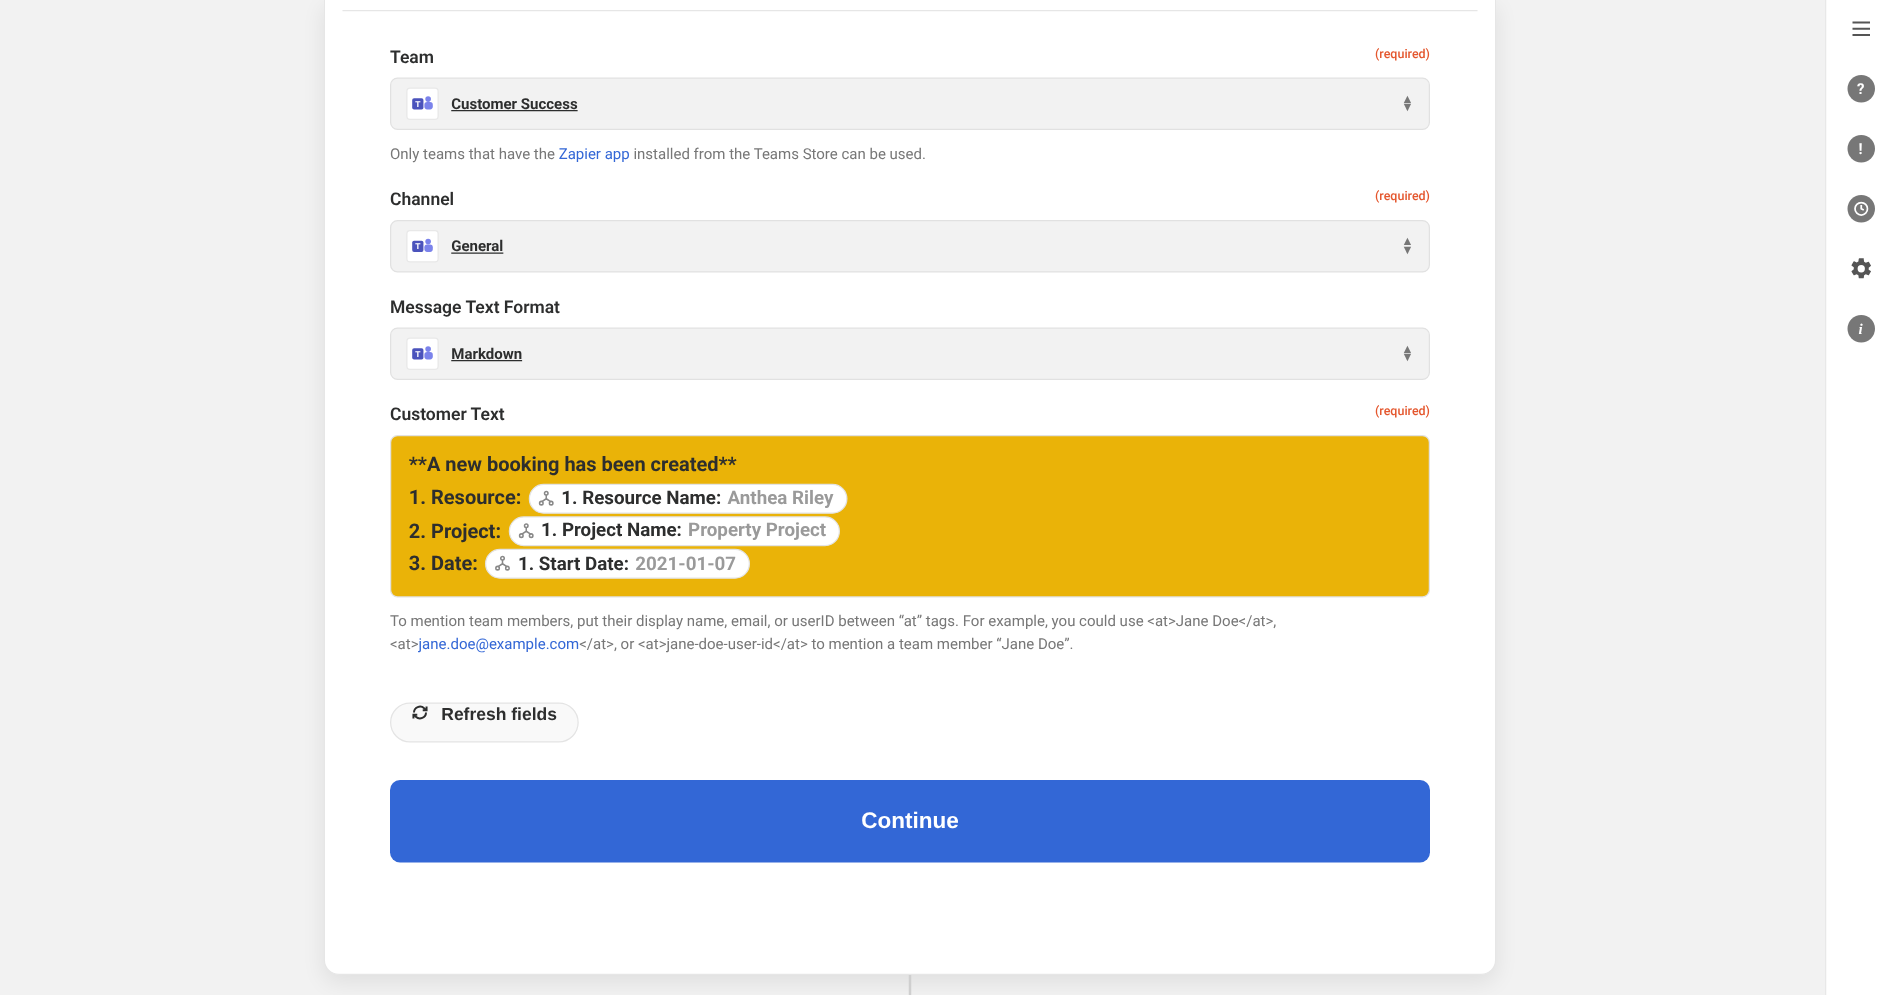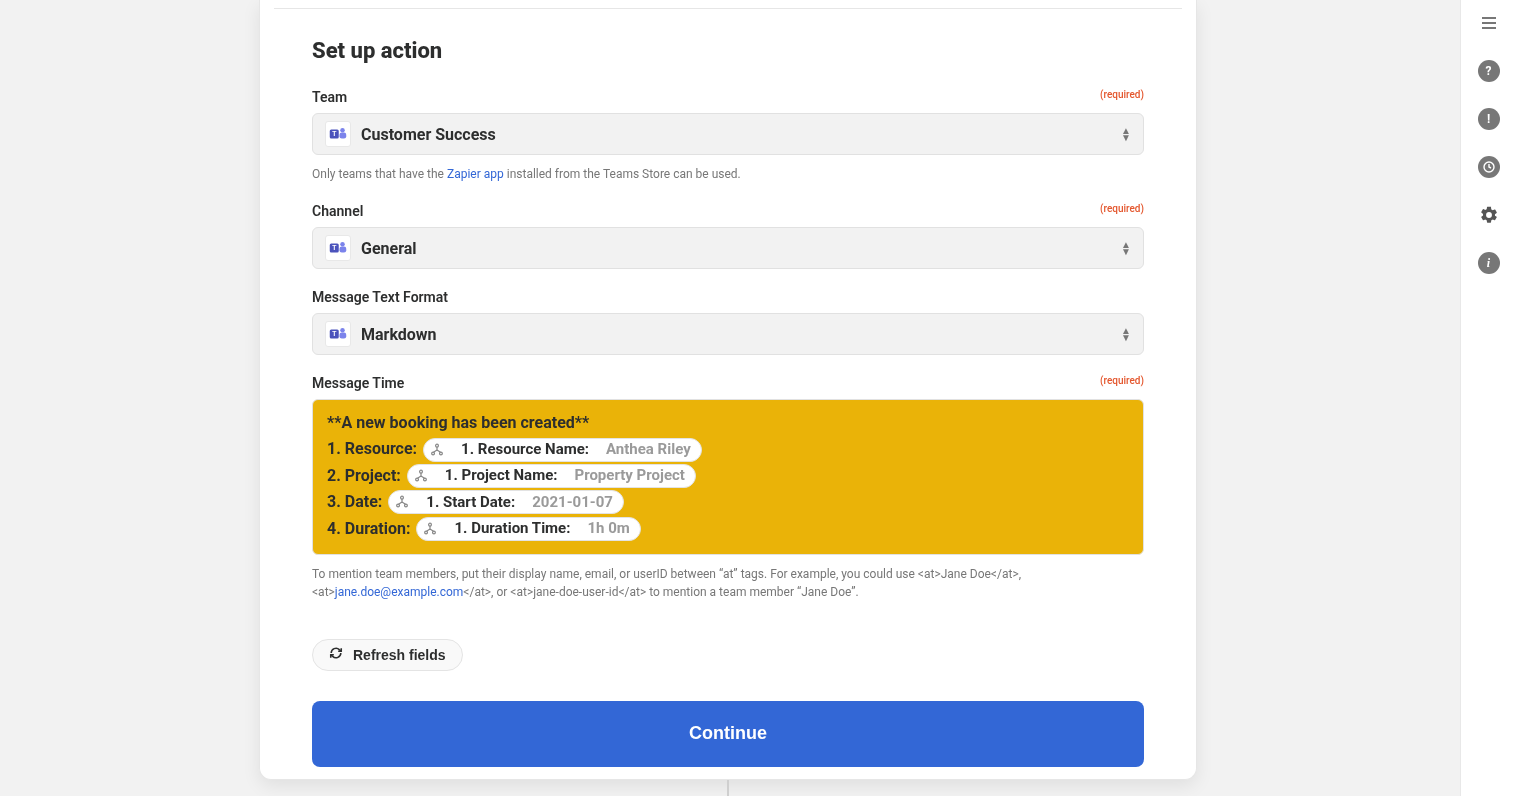--- a/index.html
+++ b/index.html
@@ -67,24 +67,25 @@
     border: 1px solid #e8e8e8;
     border-radius: 3px;
     display: flex;
     align-items: center;
     justify-content: center;
     margin-right: 10px;
     flex-shrink: 0;
   }
   .app-icon svg { width: 18px; height: 18px; }
   .dropdown-value {
-    font-size: 16px;
+    font-size: 12px;
     font-weight: 700;
     color: #2d2e2e;
     flex: 1;
+    text-decoration: underline;
   }
   .sort-arrows {
     color: #777;
     font-size: 10px;
     line-height: 7px;
     display: flex;
     flex-direction: column;
     align-items: center;
   }
   .help-text {
@@ -113,36 +114,36 @@
   .pill {
     display: inline-flex;
     align-items: center;
     background: #fff;
     border: 1px solid #e3e3e3;
     border-radius: 14px;
     padding: 0 10px 0 6px;
     height: 24px;
     font-size: 15px;
     font-weight: 700;
-    gap: 17px;
+    gap: 5px;
     line-height: 1;
     vertical-align: middle;
   }
   .pill .zap-icon {
     width: 14px;
     height: 14px;
     display: inline-flex;
     align-items: center;
     justify-content: center;
     color: #888;
   }
   .pill-value { color: #9a9a9a; font-weight: 700; }
   .refresh-btn {
     display: inline-flex;
-    align-items: center;
+    align-items: flex-start;
     gap: 10px;
     height: 32px;
     padding: 0 16px;
     border-radius: 16px;
     border: 1px solid #e4e4e4;
     background: #f9f9f9;
     color: #2d2e2e;
     font-size: 14px;
     font-weight: 700;
     cursor: pointer;
@@ -208,21 +209,20 @@
     height: 16px;
     background: #cfcfcf;
   }
 </style>
 </head>
 <body>
 
 <div class="card">
   <div class="card-divider-top"></div>
 
-  <h2 class="page-title">Set up action</h2>
 
   
   <div class="field">
     <div class="label-row">
       <span class="label-text">Team</span>
       <span class="required">(required)</span>
     </div>
     <div class="dropdown">
       <span class="app-icon">
         <svg viewBox="0 0 24 24">
@@ -284,21 +284,21 @@
       <span class="sort-arrows">
           <span>▲</span>
           <span>▼</span>
         </span>
     </div>
   </div>
 
   
   <div class="field">
     <div class="label-row">
-      <span class="label-text">Message Time</span>
+      <span class="label-text">Customer Text</span>
       <span class="required">(required)</span>
     </div>
     <div class="message-box">
       <div class="msg-line">
         <span>**A new booking has been created**</span>
       </div>
       <div class="msg-line">
         <span>1. Resource:</span>
         <span class="pill">
           <span class="zap-icon">
@@ -336,35 +336,20 @@
                 <circle cx="8" cy="3" r="1.6"></circle>
                 <circle cx="3.5" cy="12" r="1.6"></circle>
                 <circle cx="12.5" cy="12" r="1.6"></circle>
                 <path d="M8 4.6 V8 M8 8 L4 10.6 M8 8 L12 10.6"></path>
               </svg>
             </span>
           <span>1. Start Date:</span>
           <span class="pill-value">2021-01-07</span>
         </span>
       </div>
-      <div class="msg-line">
-        <span>4. Duration:</span>
-        <span class="pill">
-          <span class="zap-icon">
-              <svg viewBox="0 0 16 16" fill="none" stroke="currentColor" stroke-width="1.4">
-                <circle cx="8" cy="3" r="1.6"></circle>
-                <circle cx="3.5" cy="12" r="1.6"></circle>
-                <circle cx="12.5" cy="12" r="1.6"></circle>
-                <path d="M8 4.6 V8 M8 8 L4 10.6 M8 8 L12 10.6"></path>
-              </svg>
-            </span>
-          <span>1. Duration Time:</span>
-          <span class="pill-value">1h 0m</span>
-        </span>
-      </div>
     </div>
     <div class="help-text">
       <span>To mention team members, put their display name, email, or userID between “at” tags. For example, you could use &lt;at&gt;Jane Doe&lt;/at&gt;, &lt;at&gt;</span><a href="#">jane.doe@example.com</a><span>&lt;/at&gt;, or &lt;at&gt;jane-doe-user-id&lt;/at&gt; to mention a team member “Jane Doe”.</span>
     </div>
   </div>
 
   <button class="refresh-btn">
     <span>
       <svg viewBox="0 0 16 16" fill="none" stroke="#2d2e2e" stroke-width="1.8">
           <path d="M2.5 8a5.5 5.5 0 0 1 9.3-3.9L14 6"></path>

